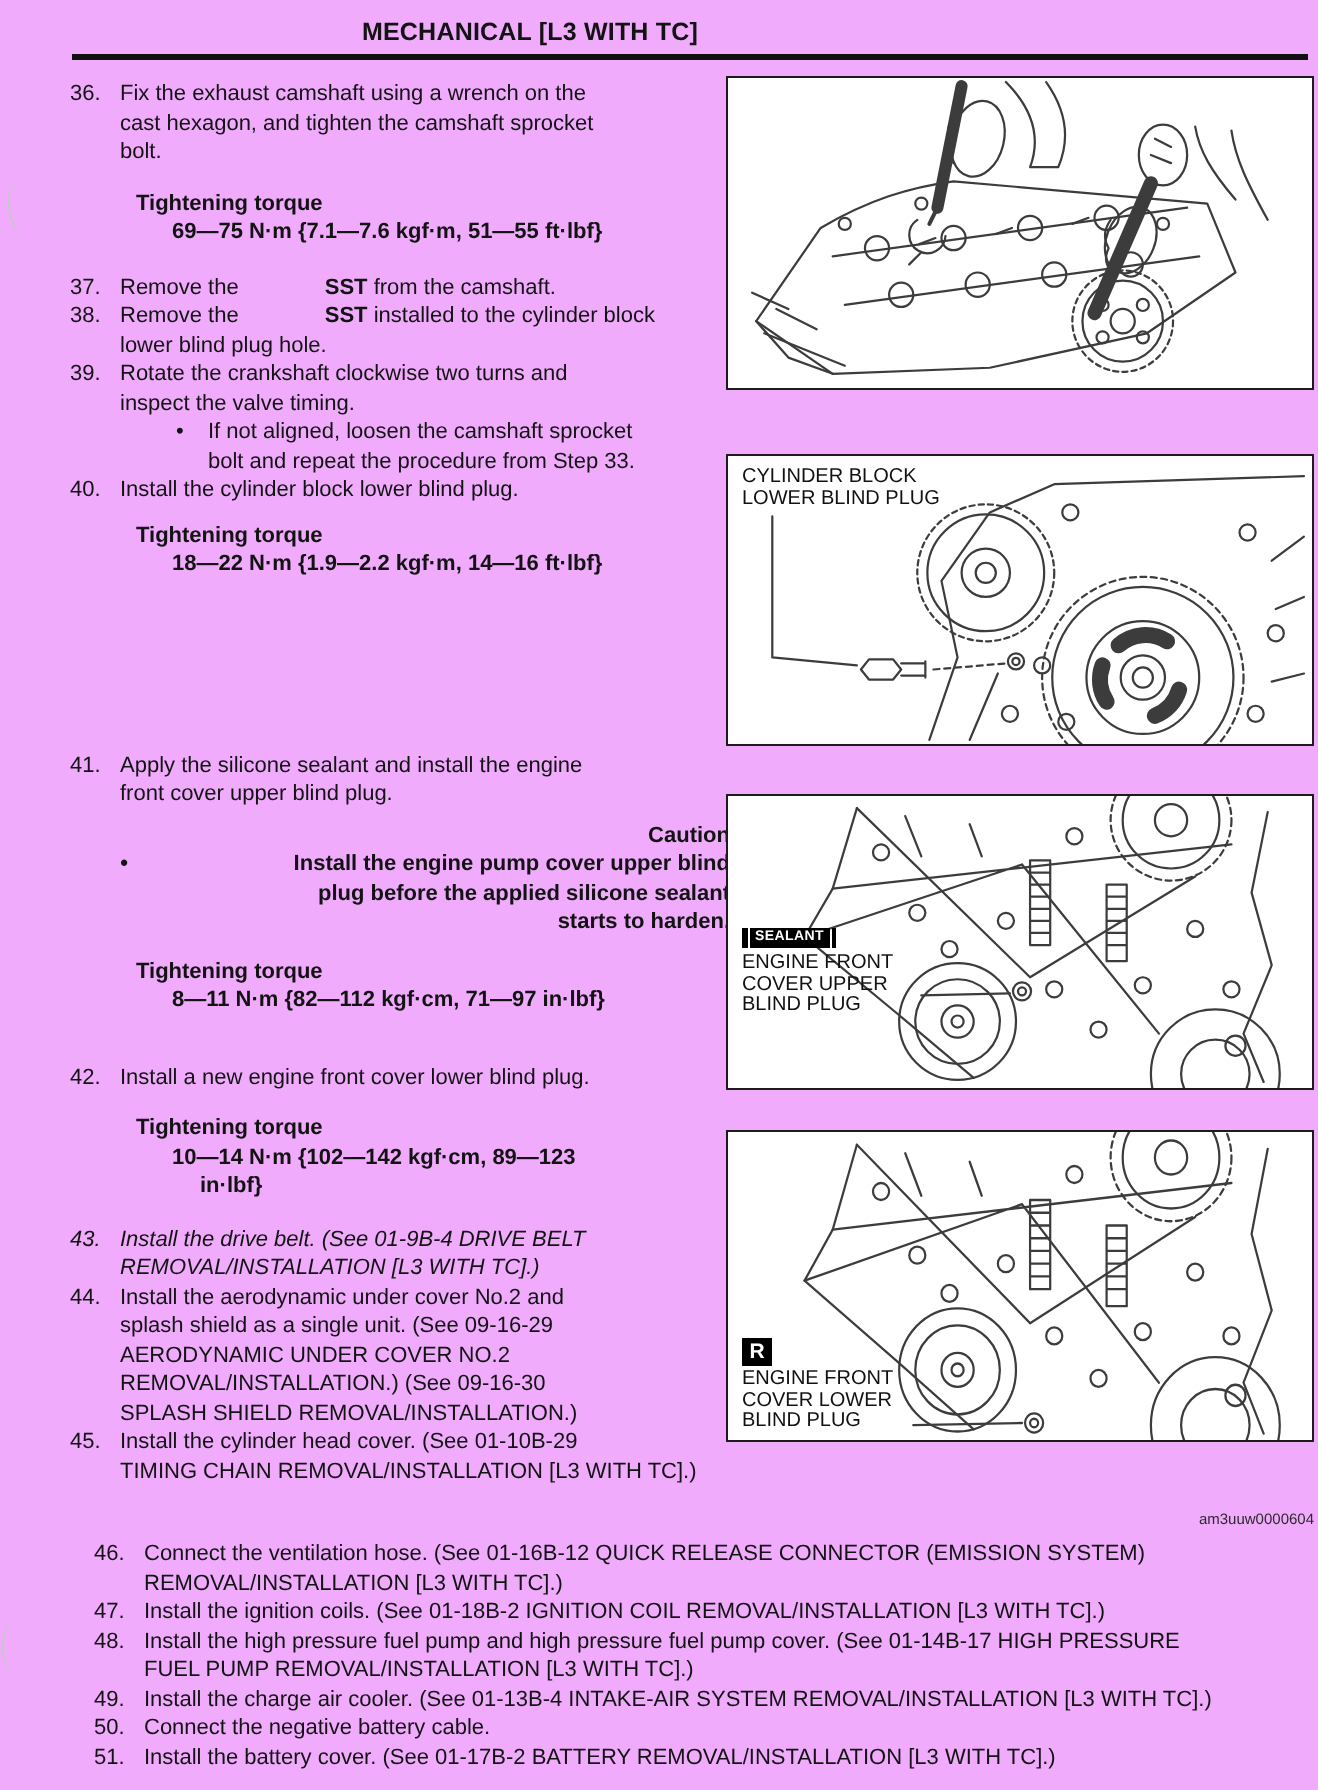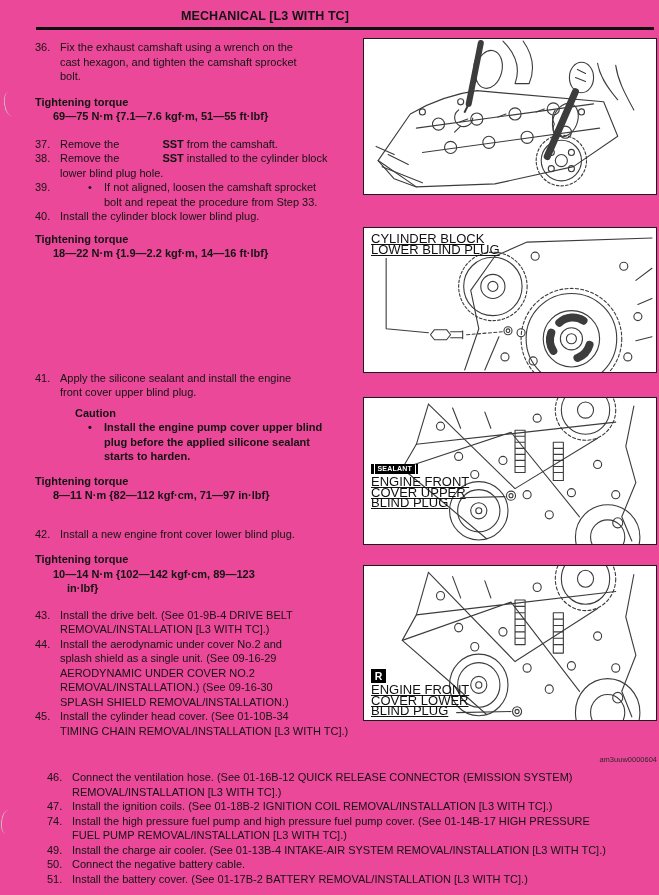--- a/index.html
+++ b/index.html
@@ -1,48 +1,48 @@
 <!DOCTYPE html>
 <html><head>
 <meta charset="utf-8">
 <style>
   html,body{margin:0;padding:0;background:#fff;}
-  #page{position:relative;width:659px;height:895px;background:#ec4899;overflow:hidden;
+  #page{position:relative;width:659px;height:895px;background:#f0abfc;overflow:hidden;
         font-family:"Liberation Sans",sans-serif;color:#131313;}
   
   .title{position:absolute;top:9px;left:105px;width:320px;text-align:center;
          font-size:12.5px;font-weight:bold;letter-spacing:0.1px;}
   .rule{position:absolute;top:27px;left:36px;width:618px;height:2.6px;background:#101010;}
   
   .leftcol{position:absolute;top:40px;left:35px;width:330px;font-size:11px;line-height:14.5px;}
   .bottomcol{position:absolute;top:770px;left:31px;width:614px;font-size:11px;line-height:14.5px;margin-left:16px;}
   .step{display:flex;}
   .num{width:25px;flex:none;}
   .txt{flex:1;white-space:pre-line;}
   .b{font-weight:bold;margin-left:40px;}
-  .torque{font-weight:bold;}
+  .torque{font-weight:bold;margin-left:33px;}
   .torque .val{margin-left:18px;white-space:pre-line;}
   .torque .val2{margin-left:32px;}
-  .caution{margin-left:40px;font-weight:bold;}
+  .caution{font-weight:bold;text-align:right;}
   .cbullet{display:flex;margin-left:13px;}
   .sbullet{display:flex;margin-left:28px;}
   .dot{width:16px;flex:none;}
   .btxt{flex:1;white-space:pre-line;}
   .mt6{margin-top:6px;}  .mt8{margin-top:8px;}  .mt10{margin-top:10px;} .mt11{margin-top:11px;}
-  .mt12{margin-top:12px;} .mt13{margin-top:13px;} .mt24{margin-top:24px;} .mt110{margin-top:110px;}
+  .mt12{margin-top:12px;font-style:italic;} .mt13{margin-top:13px;} .mt24{margin-top:24px;} .mt110{margin-top:86px;}
   
   .fig{position:absolute;left:363px;width:294px;border:1.8px solid #1c1c1c;background:#fff;box-sizing:border-box;}
   .fig svg{position:absolute;left:0;top:0;width:100%;height:100%;}
   #fig1{top:38px;height:157px;}
   #fig2{top:227px;height:146px;}
   #fig3{top:397px;height:148px;}
   #fig4{top:565px;height:156px;}
   .caption{position:absolute;left:363px;width:294px;text-align:right;font-size:7.5px;color:#2a2a2a;margin-top:32px;}
   #cap1{top:196px;} #cap2{top:375px;} #cap3{top:546px;} #cap4{top:723px;}
-  .figlabel{position:absolute;font-size:13px;line-height:10.5px;white-space:pre-line;color:#111;text-decoration:underline;}
+  .figlabel{position:absolute;font-size:10px;line-height:10.5px;white-space:pre-line;color:#111;}
   #f2label{left:7px;top:6px;}
   .ovl{position:absolute;left:7px;}
   #f3ovl{top:66px;} #f4ovl{top:103px;}
   .sealant-badge{display:flex;align-items:center;gap:1px;margin-bottom:3px;}
   .sb-bar{width:2.5px;height:10px;background:#000;}
   .sb-box{background:#000;color:#fff;font-size:7px;font-weight:bold;line-height:10px;padding:0 3px;letter-spacing:0.2px;}
   .r-badge{width:15px;height:14px;background:#000;color:#fff;font-weight:bold;font-size:10.5px;
            display:flex;align-items:center;justify-content:center;margin-bottom:2px;}
   .artifact{position:absolute;width:9px;height:24px;border-left:1.5px solid #c6c6c6;
             border-radius:60% 0 0 60% / 50% 0 0 50%;}
@@ -80,21 +80,22 @@
     </div>
 
     <div class="step">
       <span class="num">38.</span>
       <span class="txt"><span>Remove the </span><span class="b">SST</span><span> installed to the cylinder block
 lower blind plug hole.</span></span>
     </div>
 
     <div class="step">
       <span class="num">39.</span>
-      <span class="txt"><span class="sbullet"><span class="dot">•</span><span class="btxt">If not aligned, loosen the camshaft sprocket
+      <span class="txt"><span>Rotate the crankshaft clockwise two turns and
+inspect the valve timing.</span><span class="sbullet"><span class="dot">•</span><span class="btxt">If not aligned, loosen the camshaft sprocket
 bolt and repeat the procedure from Step 33.</span></span></span>
     </div>
 
     <div class="step">
       <span class="num">40.</span>
       <span class="txt">Install the cylinder block lower blind plug.</span>
     </div>
 
     <div class="torque mt8">
       <div>Tightening torque</div>
@@ -143,37 +144,37 @@
       <span class="num">44.</span>
       <span class="txt">Install the aerodynamic under cover No.2 and
 splash shield as a single unit. (See 09-16-29
 AERODYNAMIC UNDER COVER NO.2
 REMOVAL/INSTALLATION.) (See 09-16-30
 SPLASH SHIELD REMOVAL/INSTALLATION.)</span>
     </div>
 
     <div class="step">
       <span class="num">45.</span>
-      <span class="txt">Install the cylinder head cover. (See 01-10B-34
+      <span class="txt">Install the cylinder head cover. (See 01-10B-29
 TIMING CHAIN REMOVAL/INSTALLATION [L3 WITH TC].)</span>
     </div>
   </div>
 
   <div class="bottomcol">
     <div class="step">
       <span class="num">46.</span>
       <span class="txt">Connect the ventilation hose. (See 01-16B-12 QUICK RELEASE CONNECTOR (EMISSION SYSTEM)
 REMOVAL/INSTALLATION [L3 WITH TC].)</span>
     </div>
     <div class="step">
       <span class="num">47.</span>
       <span class="txt">Install the ignition coils. (See 01-18B-2 IGNITION COIL REMOVAL/INSTALLATION [L3 WITH TC].)</span>
     </div>
     <div class="step">
-      <span class="num">74.</span>
+      <span class="num">48.</span>
       <span class="txt">Install the high pressure fuel pump and high pressure fuel pump cover. (See 01-14B-17 HIGH PRESSURE
 FUEL PUMP REMOVAL/INSTALLATION [L3 WITH TC].)</span>
     </div>
     <div class="step">
       <span class="num">49.</span>
       <span class="txt">Install the charge air cooler. (See 01-13B-4 INTAKE-AIR SYSTEM REMOVAL/INSTALLATION [L3 WITH TC].)</span>
     </div>
     <div class="step">
       <span class="num">50.</span>
       <span class="txt">Connect the negative battery cable.</span>

